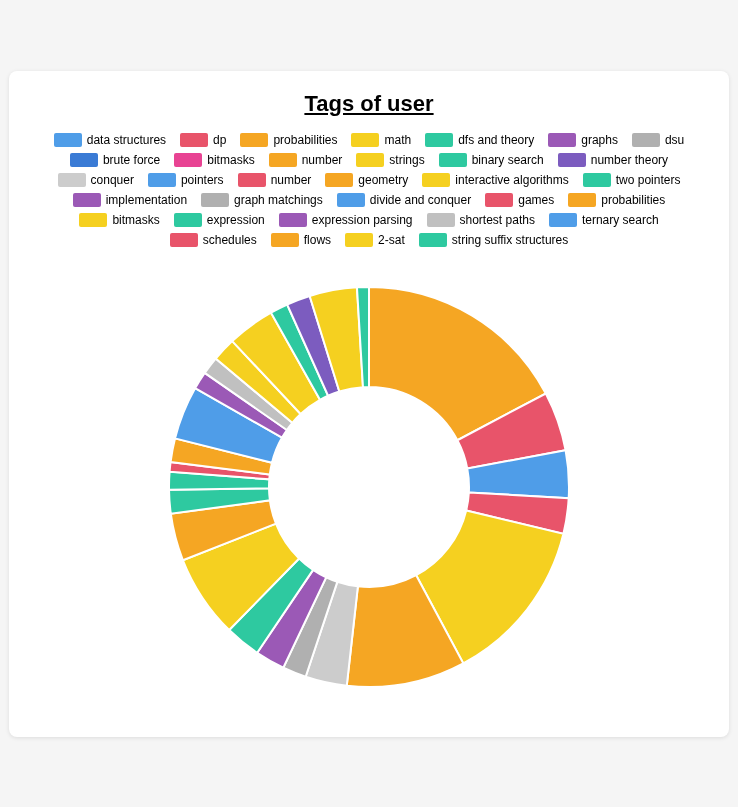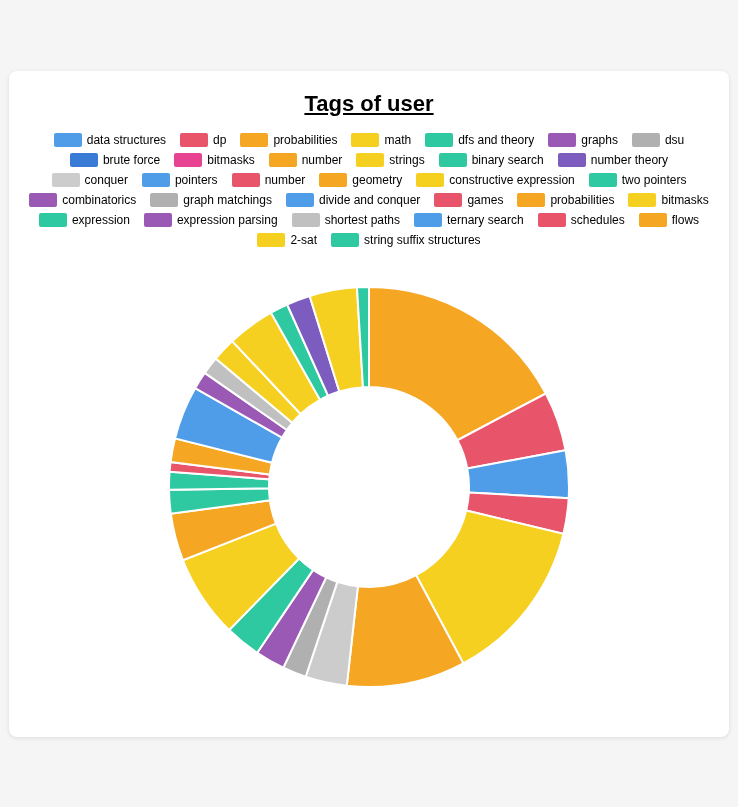--- a/index.html
+++ b/index.html
@@ -126,29 +126,29 @@
       <div class="legend-item">
         <div class="legend-color" style="background-color: rgb(232, 84, 106);"></div>
         <span>number</span>
       </div>
       <div class="legend-item">
         <div class="legend-color" style="background-color: rgb(245, 166, 35);"></div>
         <span>geometry</span>
       </div>
       <div class="legend-item">
         <div class="legend-color" style="background-color: rgb(245, 208, 32);"></div>
-        <span>constructive expression</span>
+        <span>interactive algorithms</span>
       </div>
       <div class="legend-item">
         <div class="legend-color" style="background-color: rgb(46, 201, 160);"></div>
         <span>two pointers</span>
       </div>
       <div class="legend-item">
         <div class="legend-color" style="background-color: rgb(155, 89, 182);"></div>
-        <span>combinatorics</span>
+        <span>implementation</span>
       </div>
       <div class="legend-item">
         <div class="legend-color" style="background-color: rgb(176, 176, 176);"></div>
         <span>graph matchings</span>
       </div>
       <div class="legend-item">
         <div class="legend-color" style="background-color: rgb(79, 157, 232);"></div>
         <span>divide and conquer</span>
       </div>
       <div class="legend-item">

